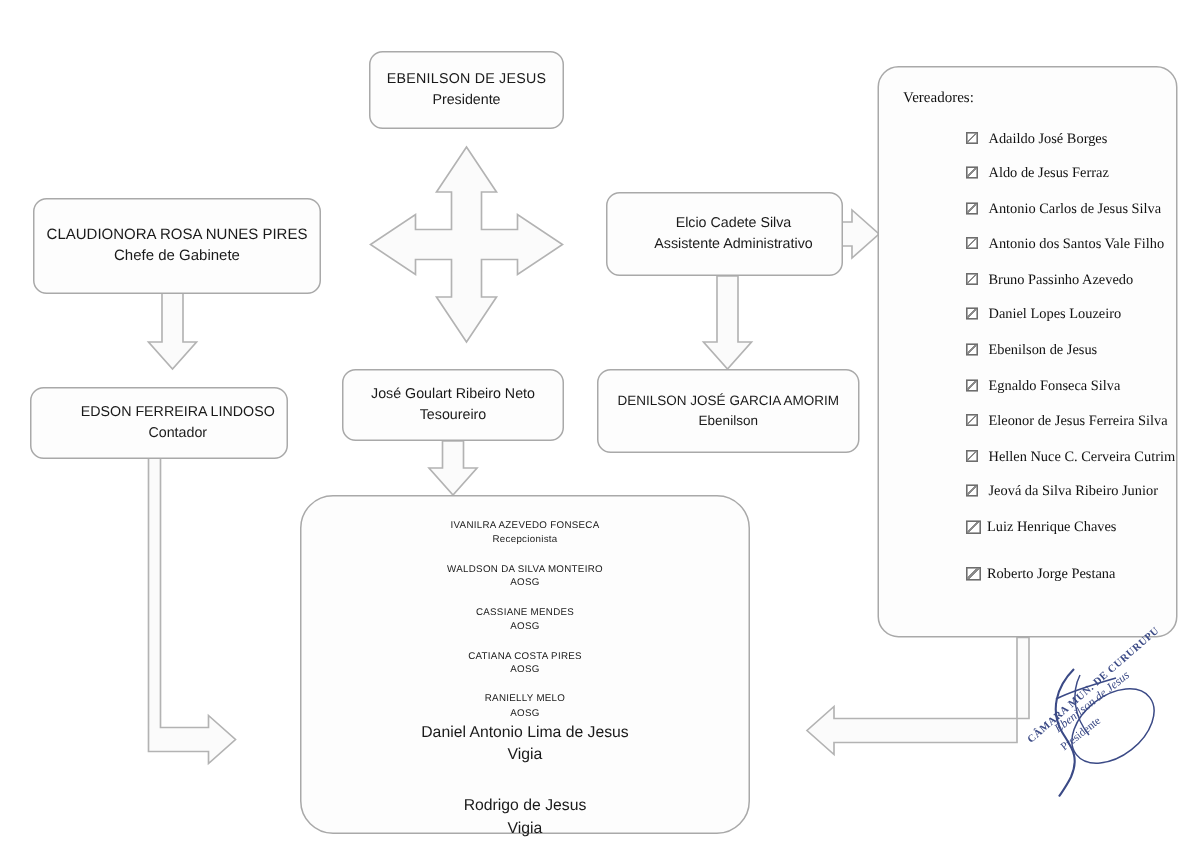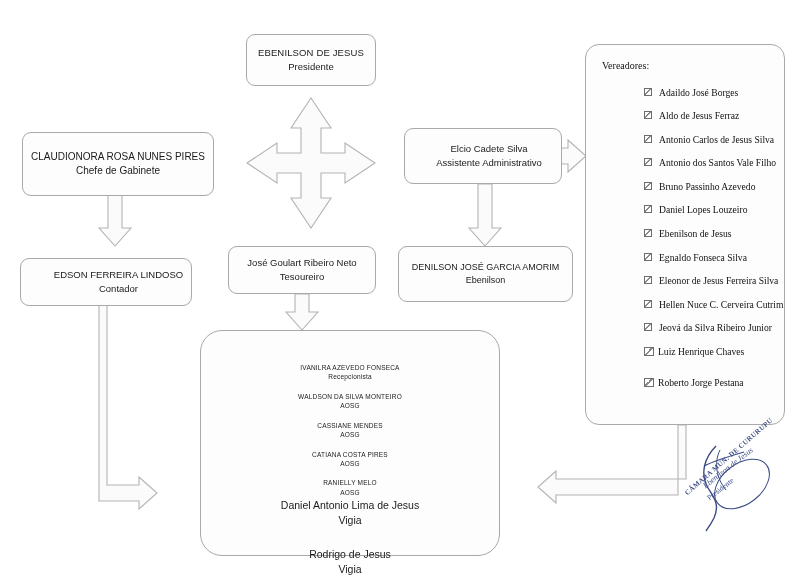--- a/index.html
+++ b/index.html
@@ -88,21 +88,21 @@
   }
   .bullet.big{
     width:10px;height:9px;flex:0 0 10px;margin-right:4px;
   }
 
   
   #box-staff{
     left:200px; top:330px; width:300px; height:226px;
     border-radius:22px;
     justify-content:flex-start;
-    padding-top:32px;
+    padding-top:15px;
     z-index:2;
   }
   #box-staff .s-row{ margin-bottom:10px; text-align:center; }
   #box-staff .s-name-sm{ font-size:6.5px; letter-spacing:.2px; display:block; }
   #box-staff .s-role-sm{ font-size:6.5px; letter-spacing:.2px; display:block; }
   #box-staff .s-name-lg{ font-size:10.5px; display:block; }
   #box-staff .s-role-lg{ font-size:10.5px; display:block; }
   #box-staff .s-row.tight{ margin-bottom:1px; }
   #box-staff .s-row.gap{ margin-bottom:18px; }
 

